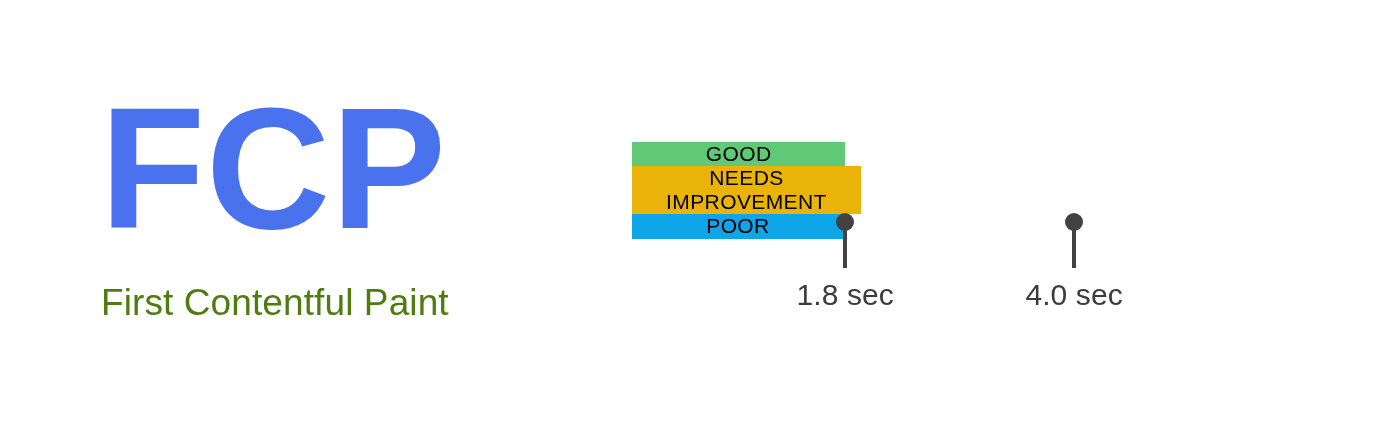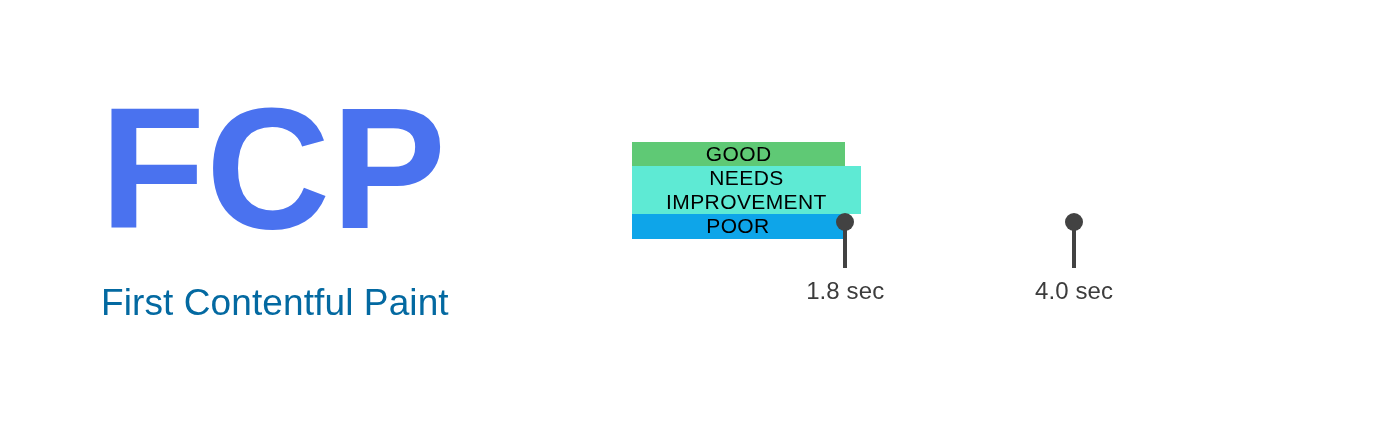--- a/index.html
+++ b/index.html
@@ -46,21 +46,21 @@
 
   .metric-fullname {
     position: absolute;
     left: 101px;
     top: 282px;
     font-family: "Liberation Sans", sans-serif;
     font-size: 37px;
     font-weight: 400;
     letter-spacing: 0.1px;
     line-height: 1.15;
-    color: #0369a1;
+    color: #4d7c0f;
     white-space: nowrap;
   }
 
   
   .scale-block {
     position: absolute;
     left: 632px;
     top: 142px;
     width: 654px;
     height: 80px;
@@ -122,21 +122,21 @@
     background: #424242;
   }
 
   .marker-caption {
     position: absolute;
     top: 56px;
     left: -110px;
     width: 220px;
     text-align: center;
     font-family: "Liberation Sans", sans-serif;
-    font-size: 24px;
+    font-size: 30px;
     font-weight: 400;
     letter-spacing: 0.1px;
     line-height: 1.1;
     color: #3c3c3c;
     white-space: nowrap;
   }
 </style>
 </head>
 <body>
 
@@ -148,21 +148,21 @@
   </div>
 
   <div class="scale-block">
 
     <div class="scale-bar">
 
       <div class="scale-segment" style="background:#5fc975; width:32.6%;">
         <span class="segment-label">GOOD</span>
       </div>
 
-      <div class="scale-segment" style="background:#5eead4; width:35.0%;">
+      <div class="scale-segment" style="background:#eab308; width:35.0%;">
         <span class="segment-label">NEEDS
 IMPROVEMENT</span>
       </div>
 
       <div class="scale-segment" style="background:#0ea5e9; width:32.4%;">
         <span class="segment-label">POOR</span>
       </div>
 
     </div>
 

